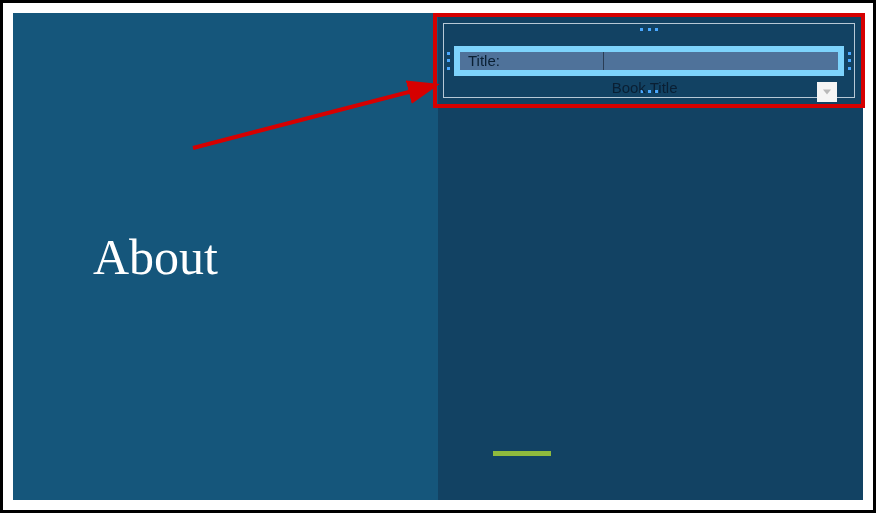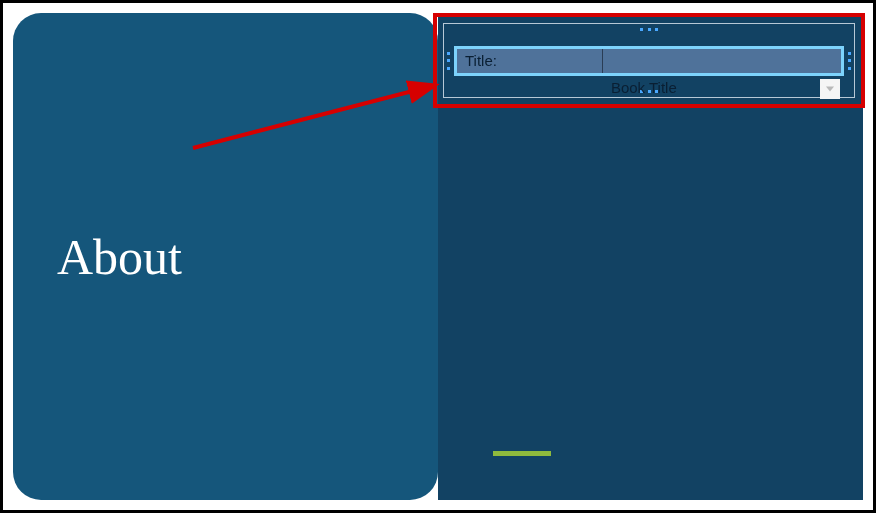--- a/index.html
+++ b/index.html
@@ -20,22 +20,21 @@
       height: 100%;
       display: flex;
       position: relative;
     }
     .left-panel {
       width: 50%;
       height: 100%;
       background: #15567b;
       display: flex;
       align-items: center;
-      padding-left: 44px;
-      border-radius: 28px;
+      padding-left: 80px;
     }
     .right-panel {
       width: 50%;
       height: 100%;
       background: #124263;
       position: relative;
     }
     .about-heading {
       color: #fff;
       font-family: Georgia, 'Times New Roman', serif;
@@ -59,21 +58,21 @@
       display: flex;
       align-items: center;
       justify-content: center;
       padding: 14px 10px;
     }
     .table-row {
       width: 100%;
       height: 30px;
       display: flex;
       background: #4f729a;
-      border: 3px solid #7dd3fc;
+      border: 6px solid #7dd3fc;
       position: relative;
     }
     .cell {
       height: 100%;
       display: flex;
       align-items: center;
       padding-left: 8px;
       color: #0a1f33;
       font-family: Arial, sans-serif;
       font-size: 15px;

